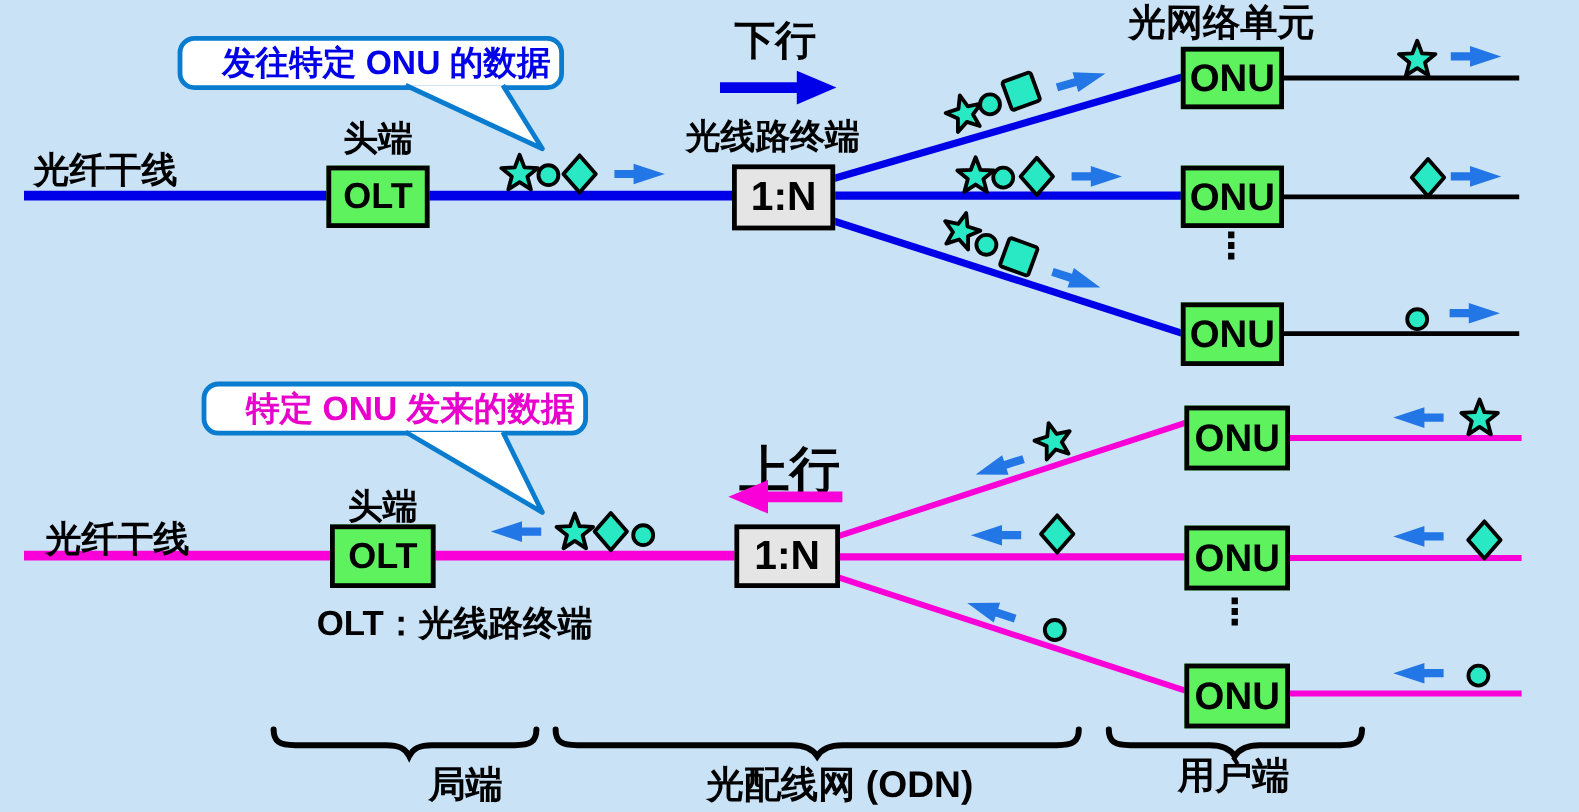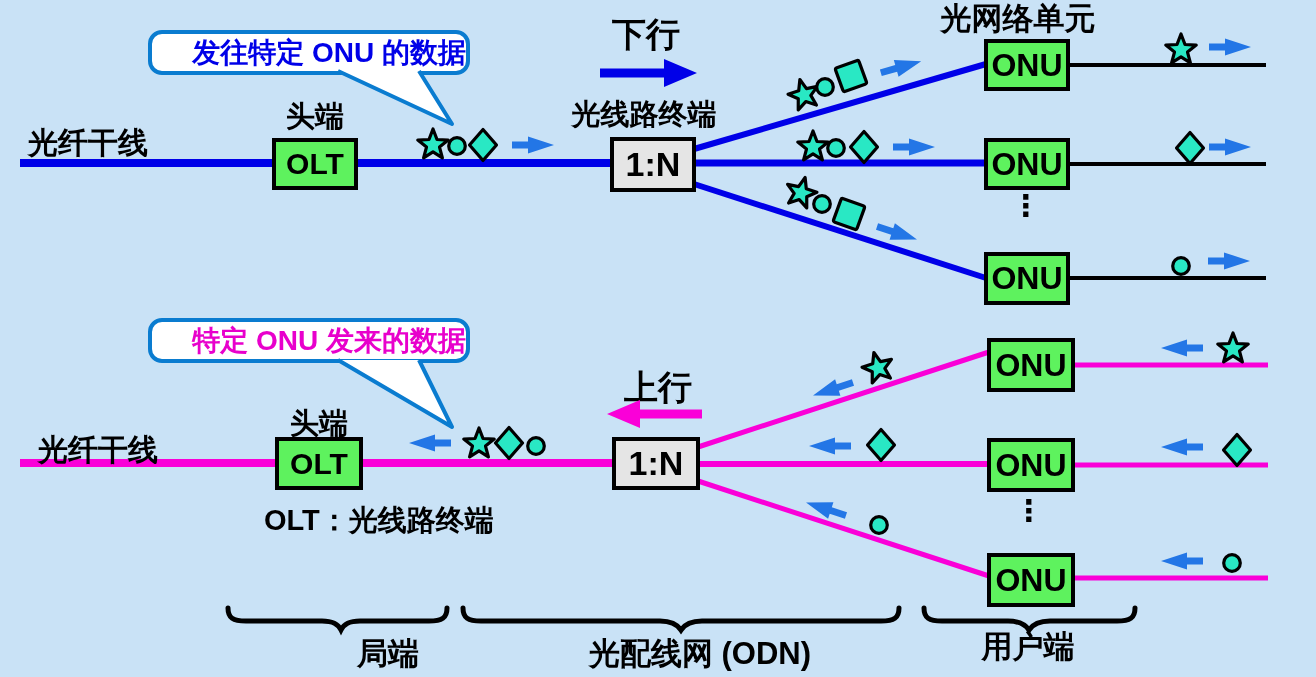--- a/index.html
+++ b/index.html
@@ -13,25 +13,25 @@
   .ctr { transform:translateX(-50%); text-align:center; }
   .box {
     position:absolute; display:flex; align-items:center; justify-content:center;
     background:#5ef25e; border:4px solid #000; box-sizing:border-box;
     font-size:32px; letter-spacing:0px;
   }
   .cyan { background:#e5e5e5; font-size:34px; }
   .callout {
     position:absolute; width:322px; height:45px; box-sizing:border-box;
     background:#ffffff; border:4px solid #0a7cd0; border-radius:14px;
-    display:flex; align-items:center; justify-content:flex-end;
-    font-size:28px; letter-spacing:0px;
+    display:flex; align-items:center; justify-content:flex-start;
+    font-size:28px; letter-spacing:0px;padding-left:33px;
   }
   .blue-t { color:#0000e8; }
-  .mag-t  { color:#e800cc; }
+  .mag-t  { color:#e800cc;margin-left:20px; }
   .pkt { fill:#29e8c4; stroke:#000; stroke-width:3.2; stroke-linejoin:round; }
   .arr { fill:#2376e6; }
   .ell { font-size:30px; letter-spacing:0; line-height:0.38; }
 </style>
 </head>
 <body>
 
 <div class="canvas">
 
   <svg class="layer" width="1316" height="677" viewBox="0 0 1316 677">
@@ -79,21 +79,21 @@
   <div class="box" style="left:984px; top:138px; width:86px; height:52px;">
     <span>ONU</span>
   </div>
   <div class="box" style="left:984px; top:252px; width:86px; height:53px;">
     <span>ONU</span>
   </div>
   <div class="lbl ctr ell" style="left:1026px; top:200px;">⋮</div>
 
   <div class="lbl" style="left:38px; top:433px; font-size:30px;">光纤干线</div>
   <div class="lbl ctr" style="left:319px; top:408px; font-size:29px;">头端</div>
-  <div class="lbl ctr" style="left:658px; top:369px; font-size:34px;">上行</div>
+  <div class="lbl ctr" style="left:658px; top:369px; font-size:42px;">上行</div>
   <div class="lbl" style="left:264px; top:505px; font-size:29px;">OLT：光线路终端</div>
 
   <div class="callout mag-t" style="left:148px; top:318px;">
     <span>特定 ONU 发来的数据</span>
   </div>
 
   <div class="box" style="left:275px; top:437px; width:88px; height:53px; font-size:30px;">
     <span>OLT</span>
   </div>
   <div class="box cyan" style="left:612px; top:437px; width:88px; height:53px;">

